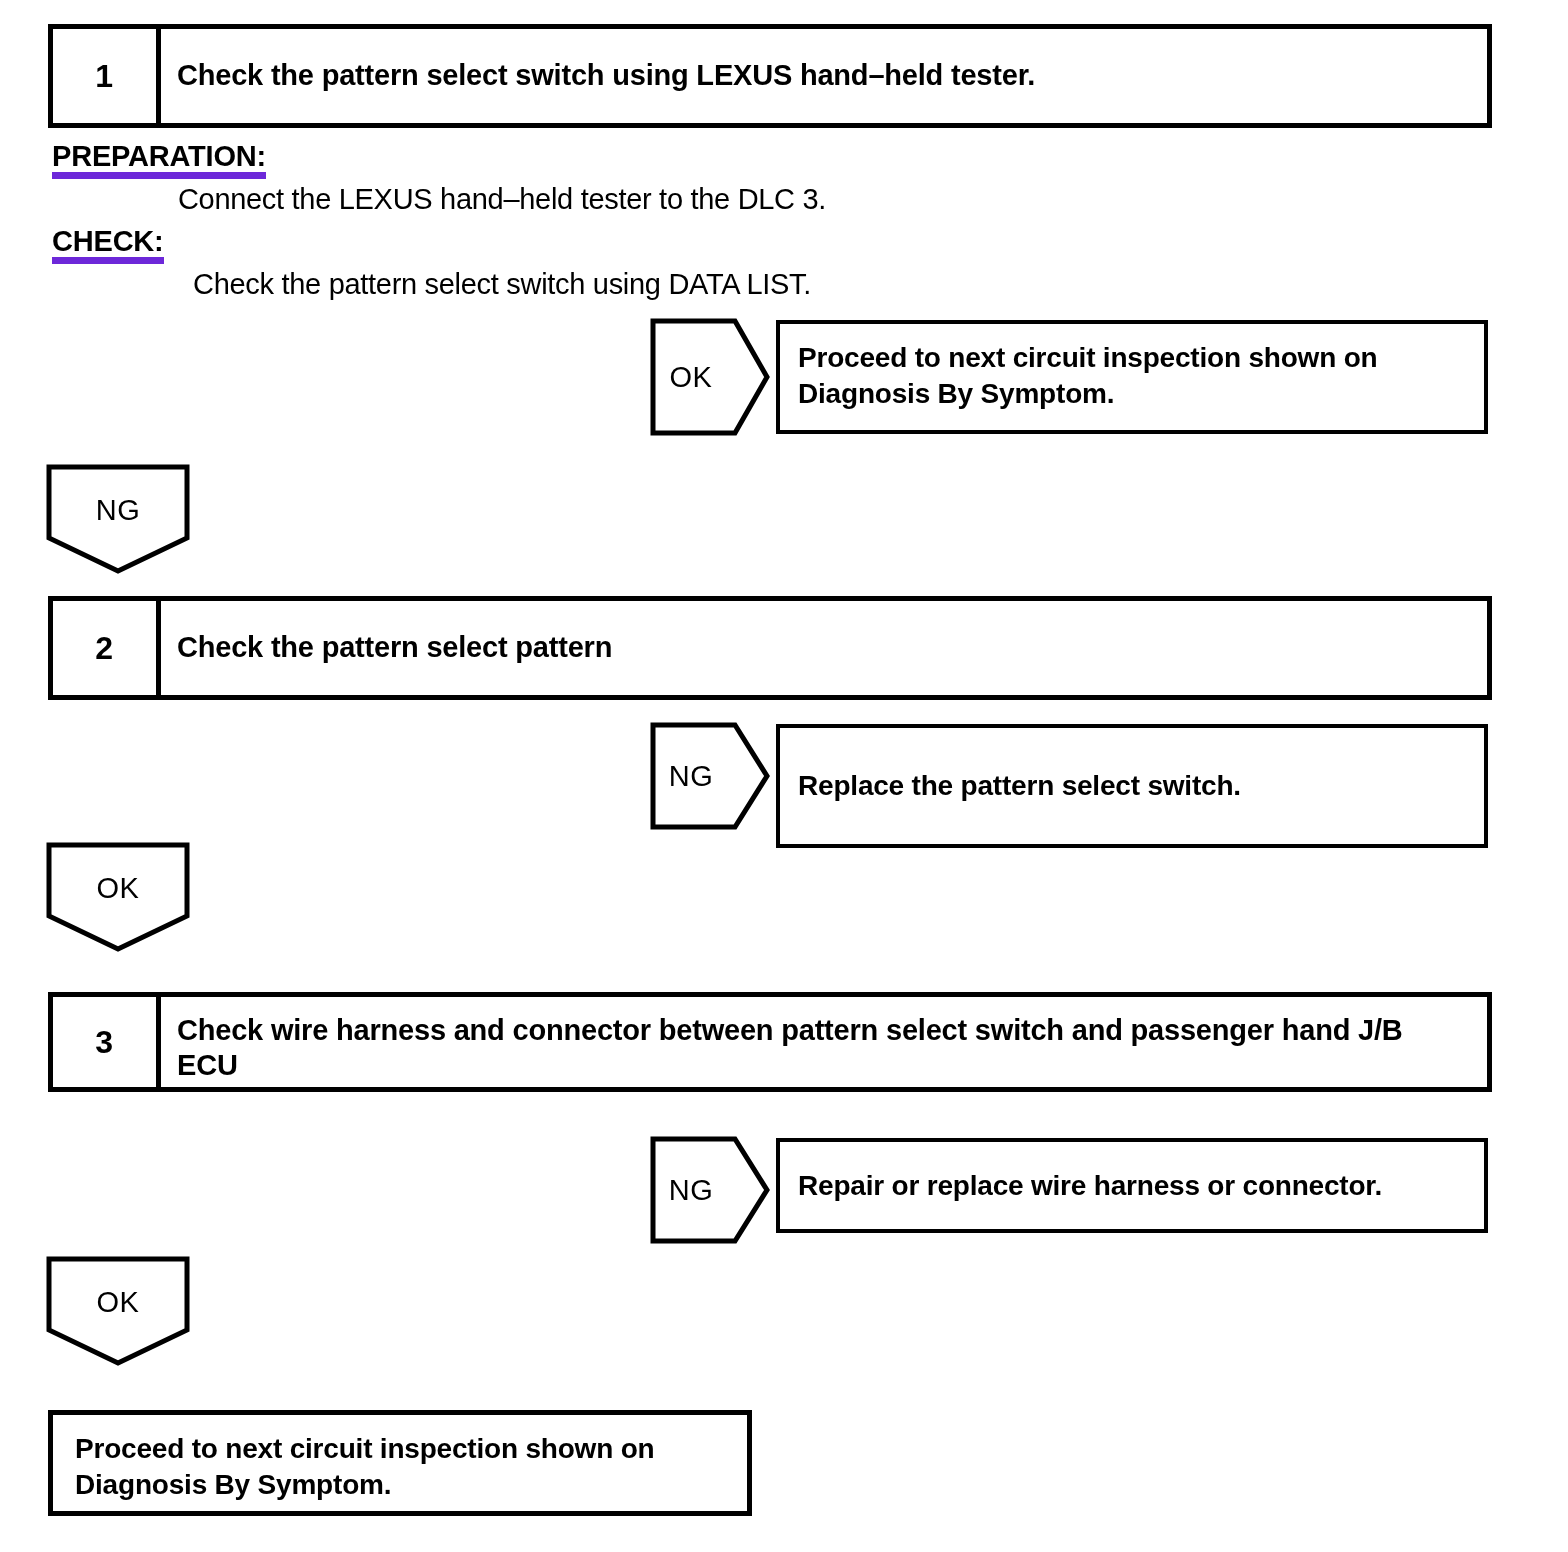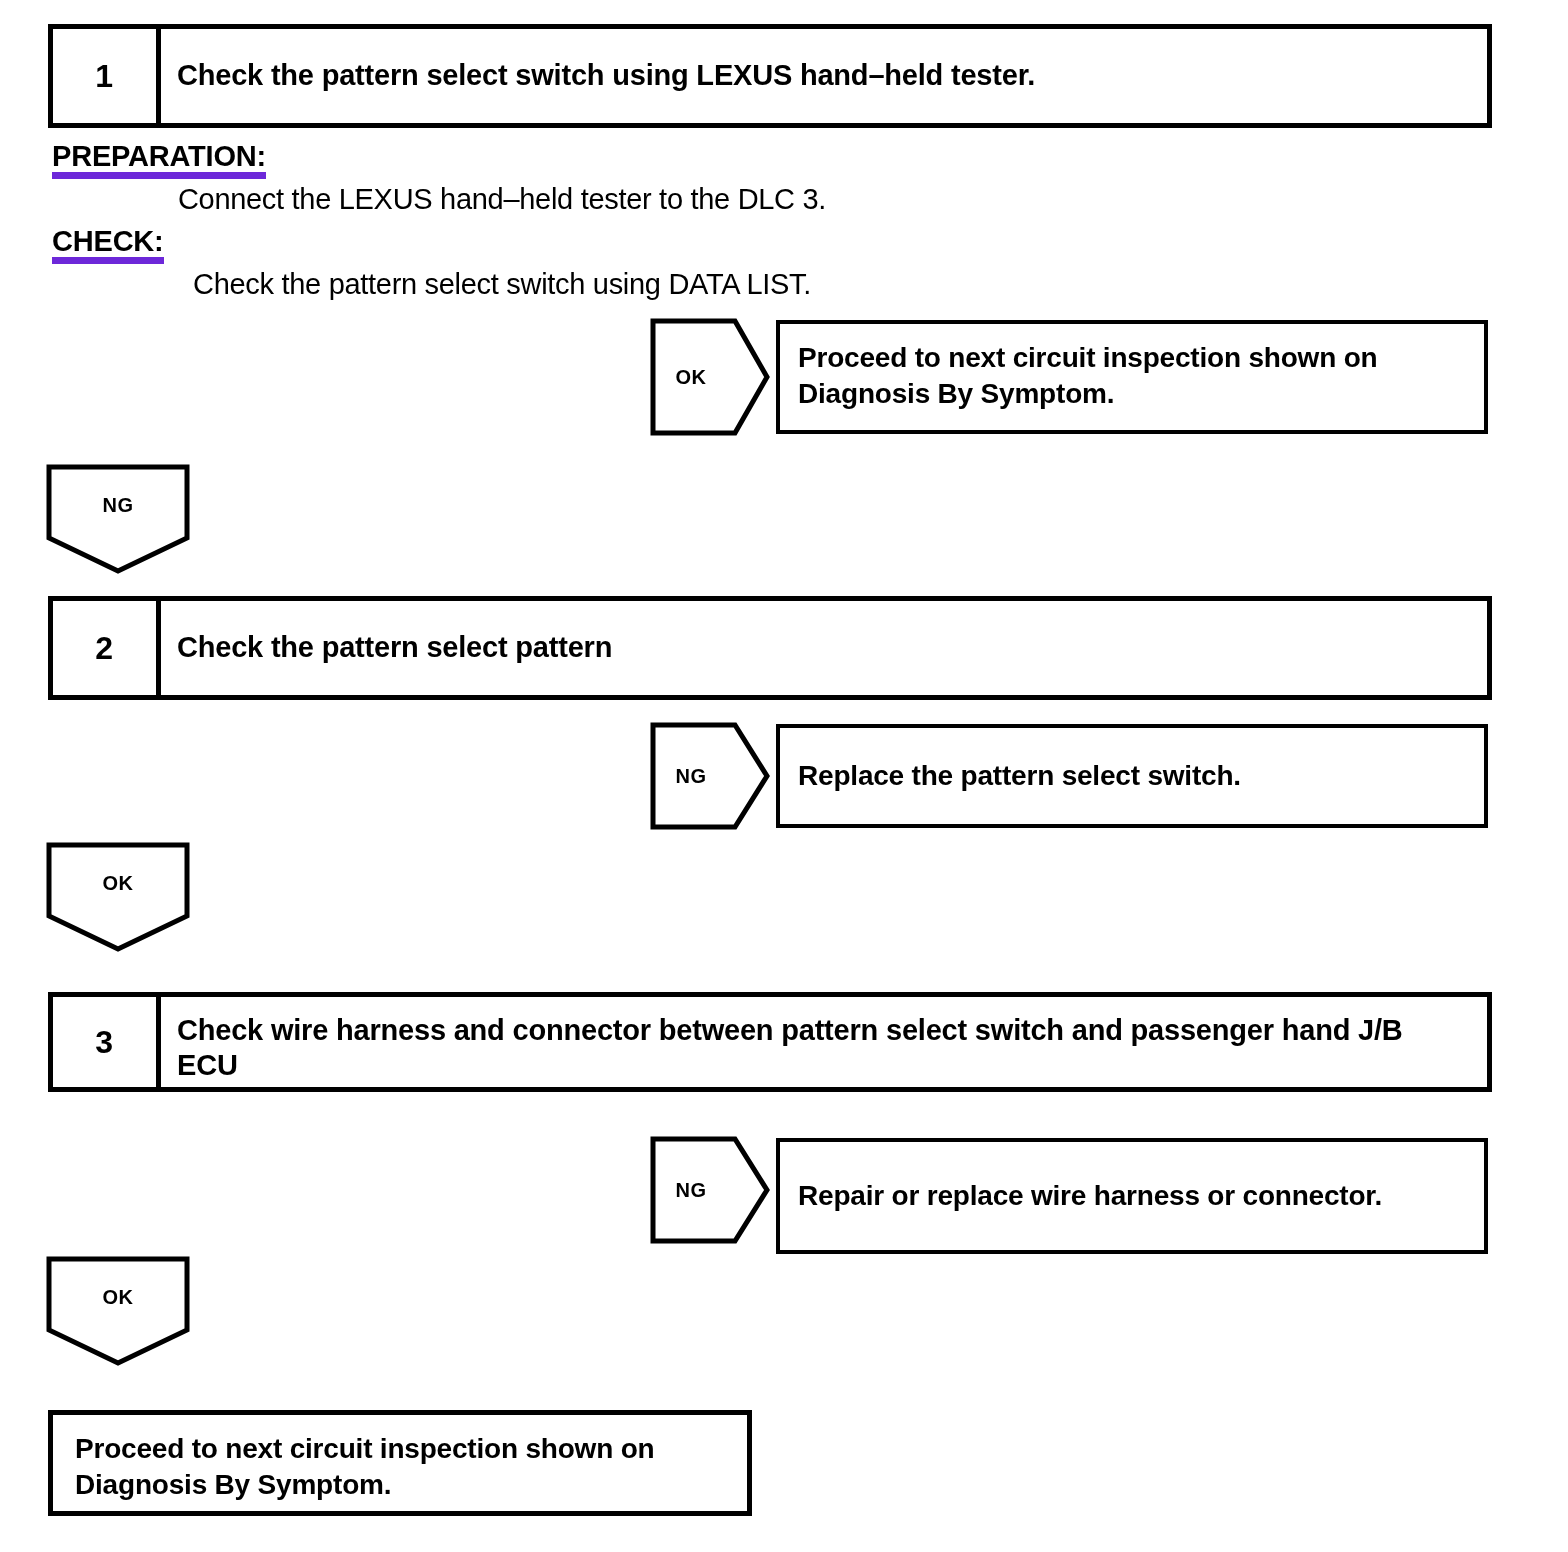--- a/index.html
+++ b/index.html
@@ -88,22 +88,22 @@
     letter-spacing: -0.2px;
   }
 
   
   .arrow {
     position: absolute;
   }
   .arrow svg { display: block; }
   .arrow .lbl {
     position: absolute;
-    font-weight: bold;
-    font-size: 20px;
+    font-weight: normal;
+    font-size: 29px;
     letter-spacing: 0.5px;
     text-align: center;
   }
   .arrow-right .lbl {
     left: 0;
     right: 38px;
     top: 50%;
     transform: translateY(-50%);
   }
   .arrow-down .lbl {
@@ -182,21 +182,21 @@
     <div class="step-title">Check the pattern select pattern</div>
   </div>
 
   <div class="arrow arrow-right" style="left:650px; top:722px; width:120px; height:108px;">
     <svg width="120" height="108" viewBox="0 0 120 108">
       <polygon points="3,3 85,3 117,54 85,105 3,105" fill="#ffffff" stroke="#000000" stroke-width="5" stroke-linejoin="miter"></polygon>
     </svg>
     <span class="lbl">NG</span>
   </div>
 
-  <div class="result-box" style="left:776px; top:724px; width:712px; height:104px;">
+  <div class="result-box" style="left:776px; top:724px; width:712px; height:124px;">
     <span class="txt">Replace the pattern select switch.</span>
   </div>
 
   <div class="arrow arrow-down" style="left:46px; top:842px; width:144px; height:110px;">
     <svg width="144" height="110" viewBox="0 0 144 110">
       <polygon points="3,3 141,3 141,74 72,107 3,74" fill="#ffffff" stroke="#000000" stroke-width="5" stroke-linejoin="miter"></polygon>
     </svg>
     <span class="lbl">OK</span>
   </div>
 
@@ -205,21 +205,21 @@
     <div class="step-title two-line">Check wire harness and connector between pattern select switch and passenger hand J/B ECU</div>
   </div>
 
   <div class="arrow arrow-right" style="left:650px; top:1136px; width:120px; height:108px;">
     <svg width="120" height="108" viewBox="0 0 120 108">
       <polygon points="3,3 85,3 117,54 85,105 3,105" fill="#ffffff" stroke="#000000" stroke-width="5" stroke-linejoin="miter"></polygon>
     </svg>
     <span class="lbl">NG</span>
   </div>
 
-  <div class="result-box" style="left:776px; top:1138px; width:712px; height:116px;">
+  <div class="result-box" style="left:776px; top:1138px; width:712px; height:95px;">
     <span class="txt">Repair or replace wire harness or connector.</span>
   </div>
 
   <div class="arrow arrow-down" style="left:46px; top:1256px; width:144px; height:110px;">
     <svg width="144" height="110" viewBox="0 0 144 110">
       <polygon points="3,3 141,3 141,74 72,107 3,74" fill="#ffffff" stroke="#000000" stroke-width="5" stroke-linejoin="miter"></polygon>
     </svg>
     <span class="lbl">OK</span>
   </div>
 

